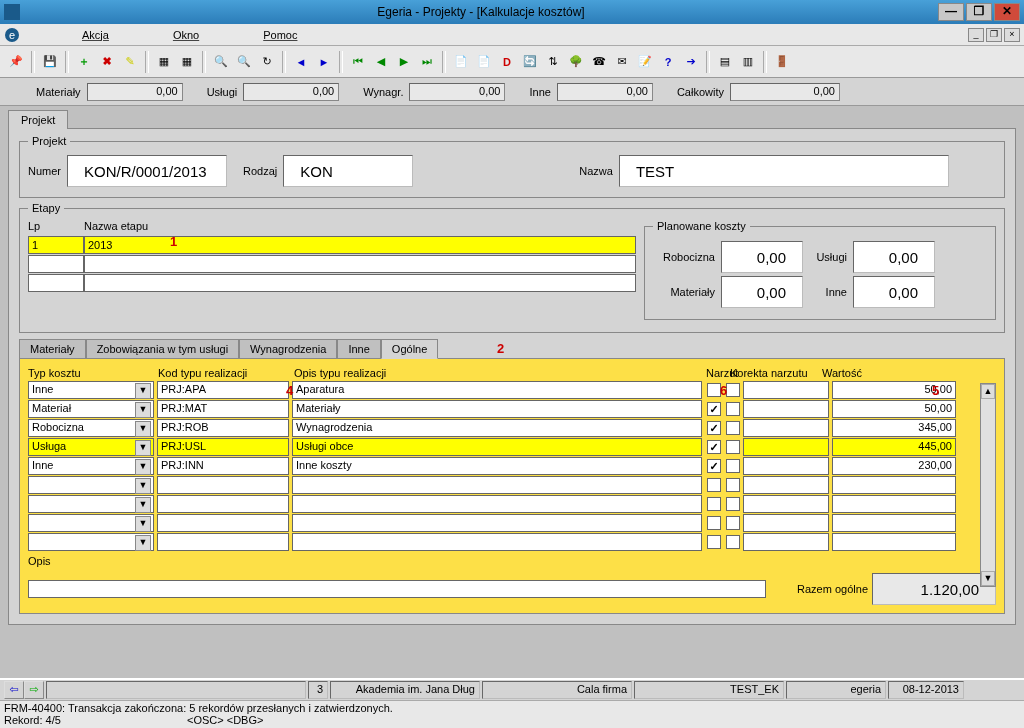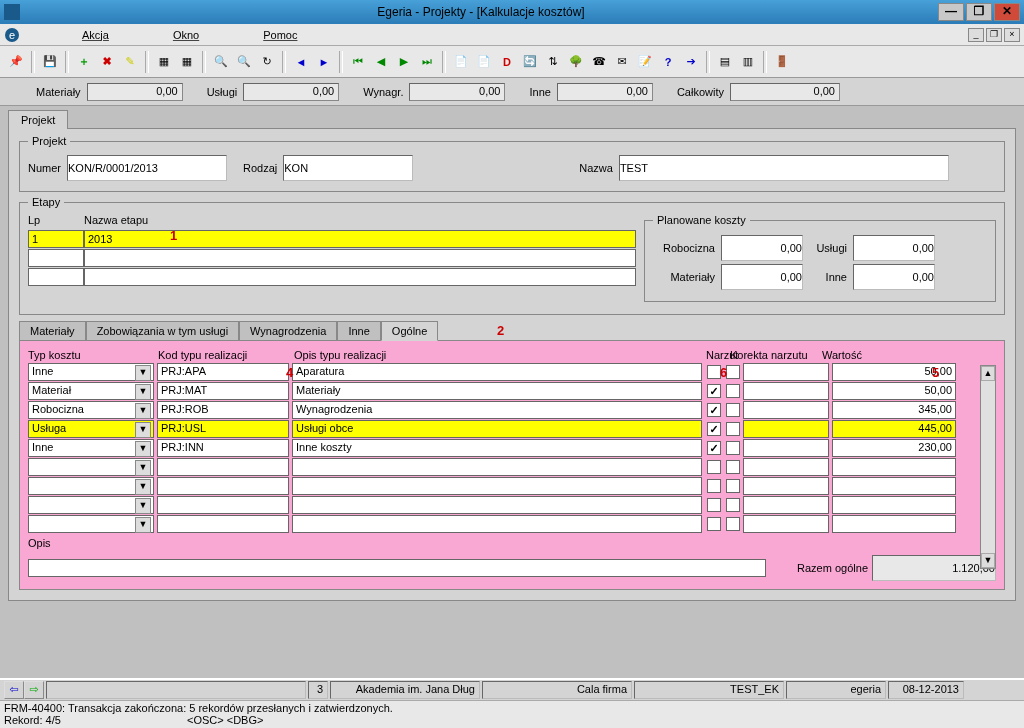--- a/index.html
+++ b/index.html
@@ -32,21 +32,21 @@
 .tab { background: #d4d4d4; border: 1px solid #888; border-bottom: none; padding: 3px 12px; position: relative; z-index: 2; }
 
 .panel { background: #d4d4d4; border: 1px solid #888; padding: 6px 10px 10px 10px; }
 
 fieldset { border: 1px solid #888; padding: 6px 8px 8px 8px; margin-bottom: 4px; position: relative; }
 fieldset.inset { background: #d4d4d4; }
 legend { padding: 0 4px; font-size: 11px; }
 
 .row { display: flex; align-items: center; gap: 6px; margin: 2px 0; }
 .row label { font-size: 11px; }
-input.fld { height: 26px; background: #fff; border: 1px solid #666; border-right-color: #bbb; border-bottom-color: #bbb; padding: 1px 0; font-size: 11px; }
+input.fld { height: 32px; background: #fff; border: 1px solid #666; border-right-color: #bbb; border-bottom-color: #bbb; padding: 1px 16px; font-size: 15px; }
 input.fld.ro { background: #e8e8e8; }
 input.fld.rnum { text-align: right; }
 
 .etapy-wrap { display: flex; gap: 8px; }
 .etapy-left { flex: 1; }
 .etapy-right { width: 352px; }
 
 .col-hdr { font-size: 11px; margin-bottom: 4px; display: flex; gap: 0; }
 .col-hdr span { display: inline-block; }
 
@@ -57,21 +57,21 @@
 .etapy-row .c2 { flex: 1; }
 
 .planned-row { display: flex; align-items: center; gap: 4px; margin: 3px 0; }
 .planned-row label { width: 62px; text-align: right; margin-right: 2px; }
 .planned-row input { width: 82px; }
 
 .sub-tabs { display: flex; margin: 6px 0 0 0; }
 .sub-tabs .stab { background: #c0c0c0; border: 1px solid #888; border-bottom: none; padding: 3px 10px; position: relative; }
 .sub-tabs .stab.active { background: #d4d4d4; z-index: 3; border-bottom: 1px solid #d4d4d4; margin-bottom: -1px; }
 
-.subpanel { background: #f9a8d4; border: 1px solid #888; padding: 8px 8px 8px 8px; }
+.subpanel { background: #fde047; border: 1px solid #888; padding: 8px 8px 8px 8px; }
 
 .cost-headers { display: flex; gap: 0; margin-bottom: 2px; position: relative; }
 .cost-headers span { font-size: 11px; display: inline-block; }
 .ch-typ { width: 130px; }
 .ch-kod { width: 136px; }
 .ch-opis { width: 412px; }
 .ch-narzut { width: 24px; }
 .ch-kor { width: 92px; }
 .ch-wart { width: 130px; }
 

